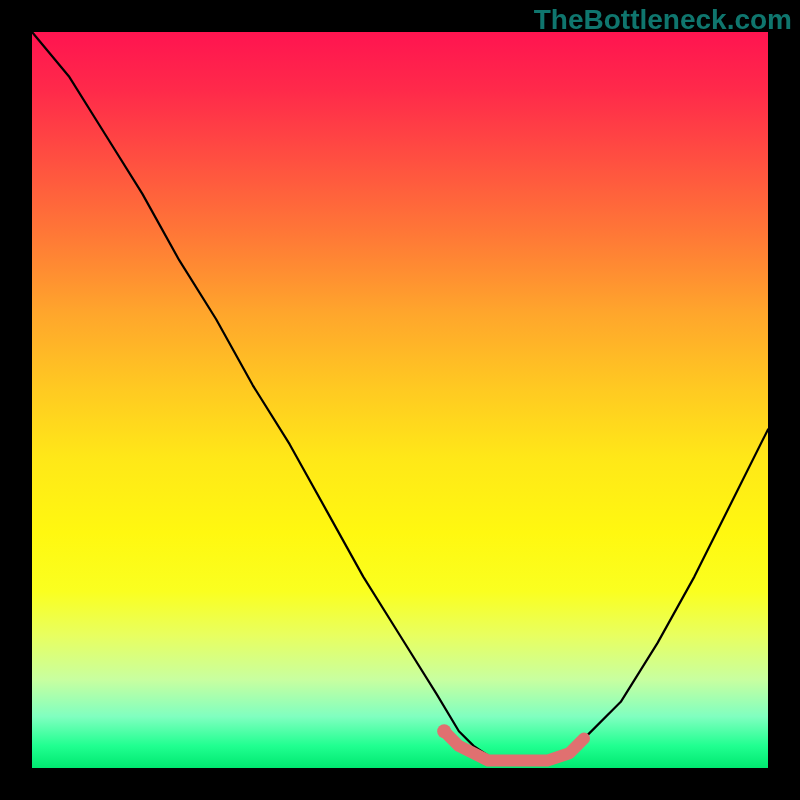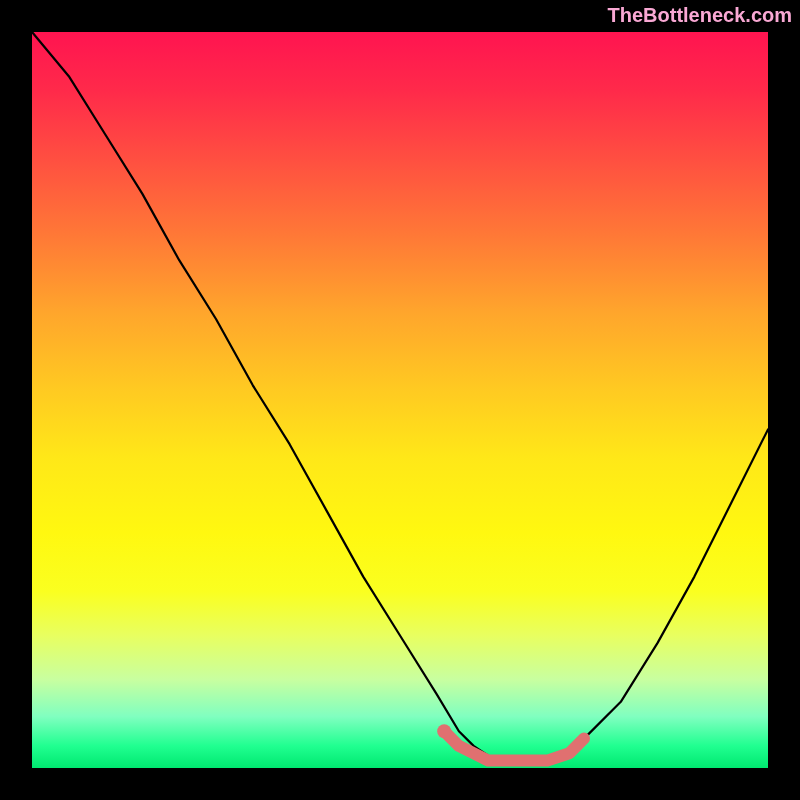--- a/index.html
+++ b/index.html
@@ -8,22 +8,22 @@
     height: 800px;
     background: #000;
     position: relative;
     font-family: Arial, Helvetica, sans-serif;
     overflow: hidden;
   }
   .watermark {
     position: absolute;
     top: 4px;
     right: 8px;
-    color: #f9a8d4;
-    font-size: 20px;
+    color: #0f766e;
+    font-size: 28px;
     font-weight: bold;
     z-index: 10;
   }
   .plot-area {
     position: absolute;
     left: 32px;
     top: 32px;
     width: 736px;
     height: 736px;
     background: linear-gradient(to bottom,

